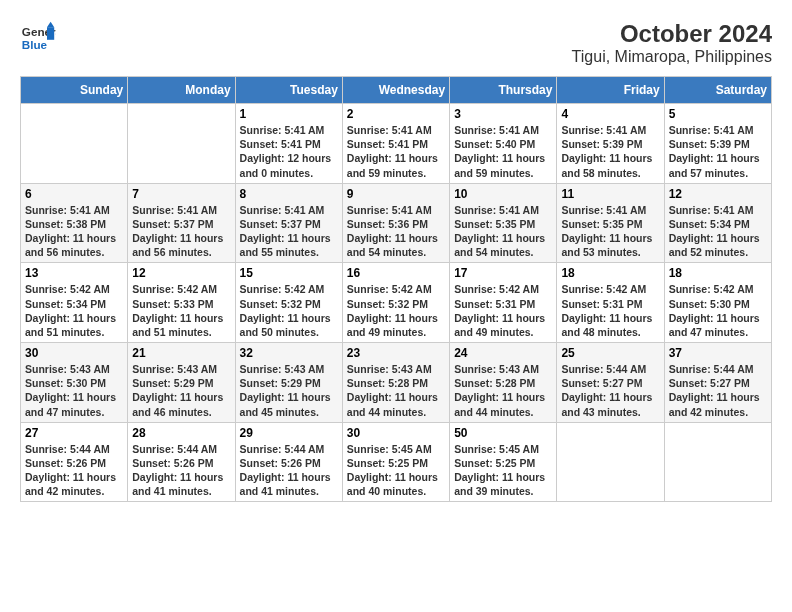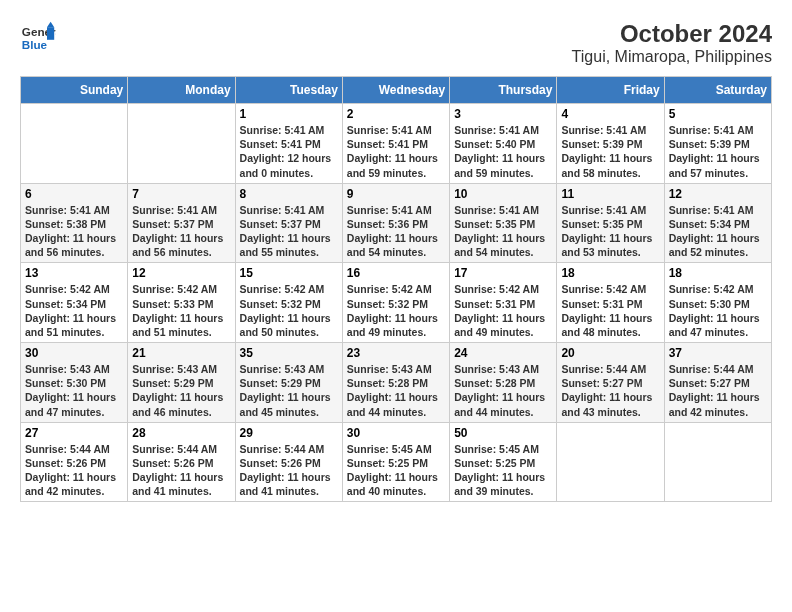--- a/index.html
+++ b/index.html
@@ -257,42 +257,42 @@
 and 47 minutes.</div>
         </td>
         <td>
           <div class="day-num">21</div>
           <div class="cell-content" style="white-space: pre-line;">Sunrise: 5:43 AM
 Sunset: 5:29 PM
 Daylight: 11 hours
 and 46 minutes.</div>
         </td>
         <td>
-          <div class="day-num">35</div>
+          <div class="day-num">32</div>
           <div class="cell-content" style="white-space: pre-line;">Sunrise: 5:43 AM
 Sunset: 5:29 PM
 Daylight: 11 hours
 and 45 minutes.</div>
         </td>
         <td>
           <div class="day-num">23</div>
           <div class="cell-content" style="white-space: pre-line;">Sunrise: 5:43 AM
 Sunset: 5:28 PM
 Daylight: 11 hours
 and 44 minutes.</div>
         </td>
         <td>
           <div class="day-num">24</div>
           <div class="cell-content" style="white-space: pre-line;">Sunrise: 5:43 AM
 Sunset: 5:28 PM
 Daylight: 11 hours
 and 44 minutes.</div>
         </td>
         <td>
-          <div class="day-num">20</div>
+          <div class="day-num">25</div>
           <div class="cell-content" style="white-space: pre-line;">Sunrise: 5:44 AM
 Sunset: 5:27 PM
 Daylight: 11 hours
 and 43 minutes.</div>
         </td>
         <td>
           <div class="day-num">37</div>
           <div class="cell-content" style="white-space: pre-line;">Sunrise: 5:44 AM
 Sunset: 5:27 PM
 Daylight: 11 hours

